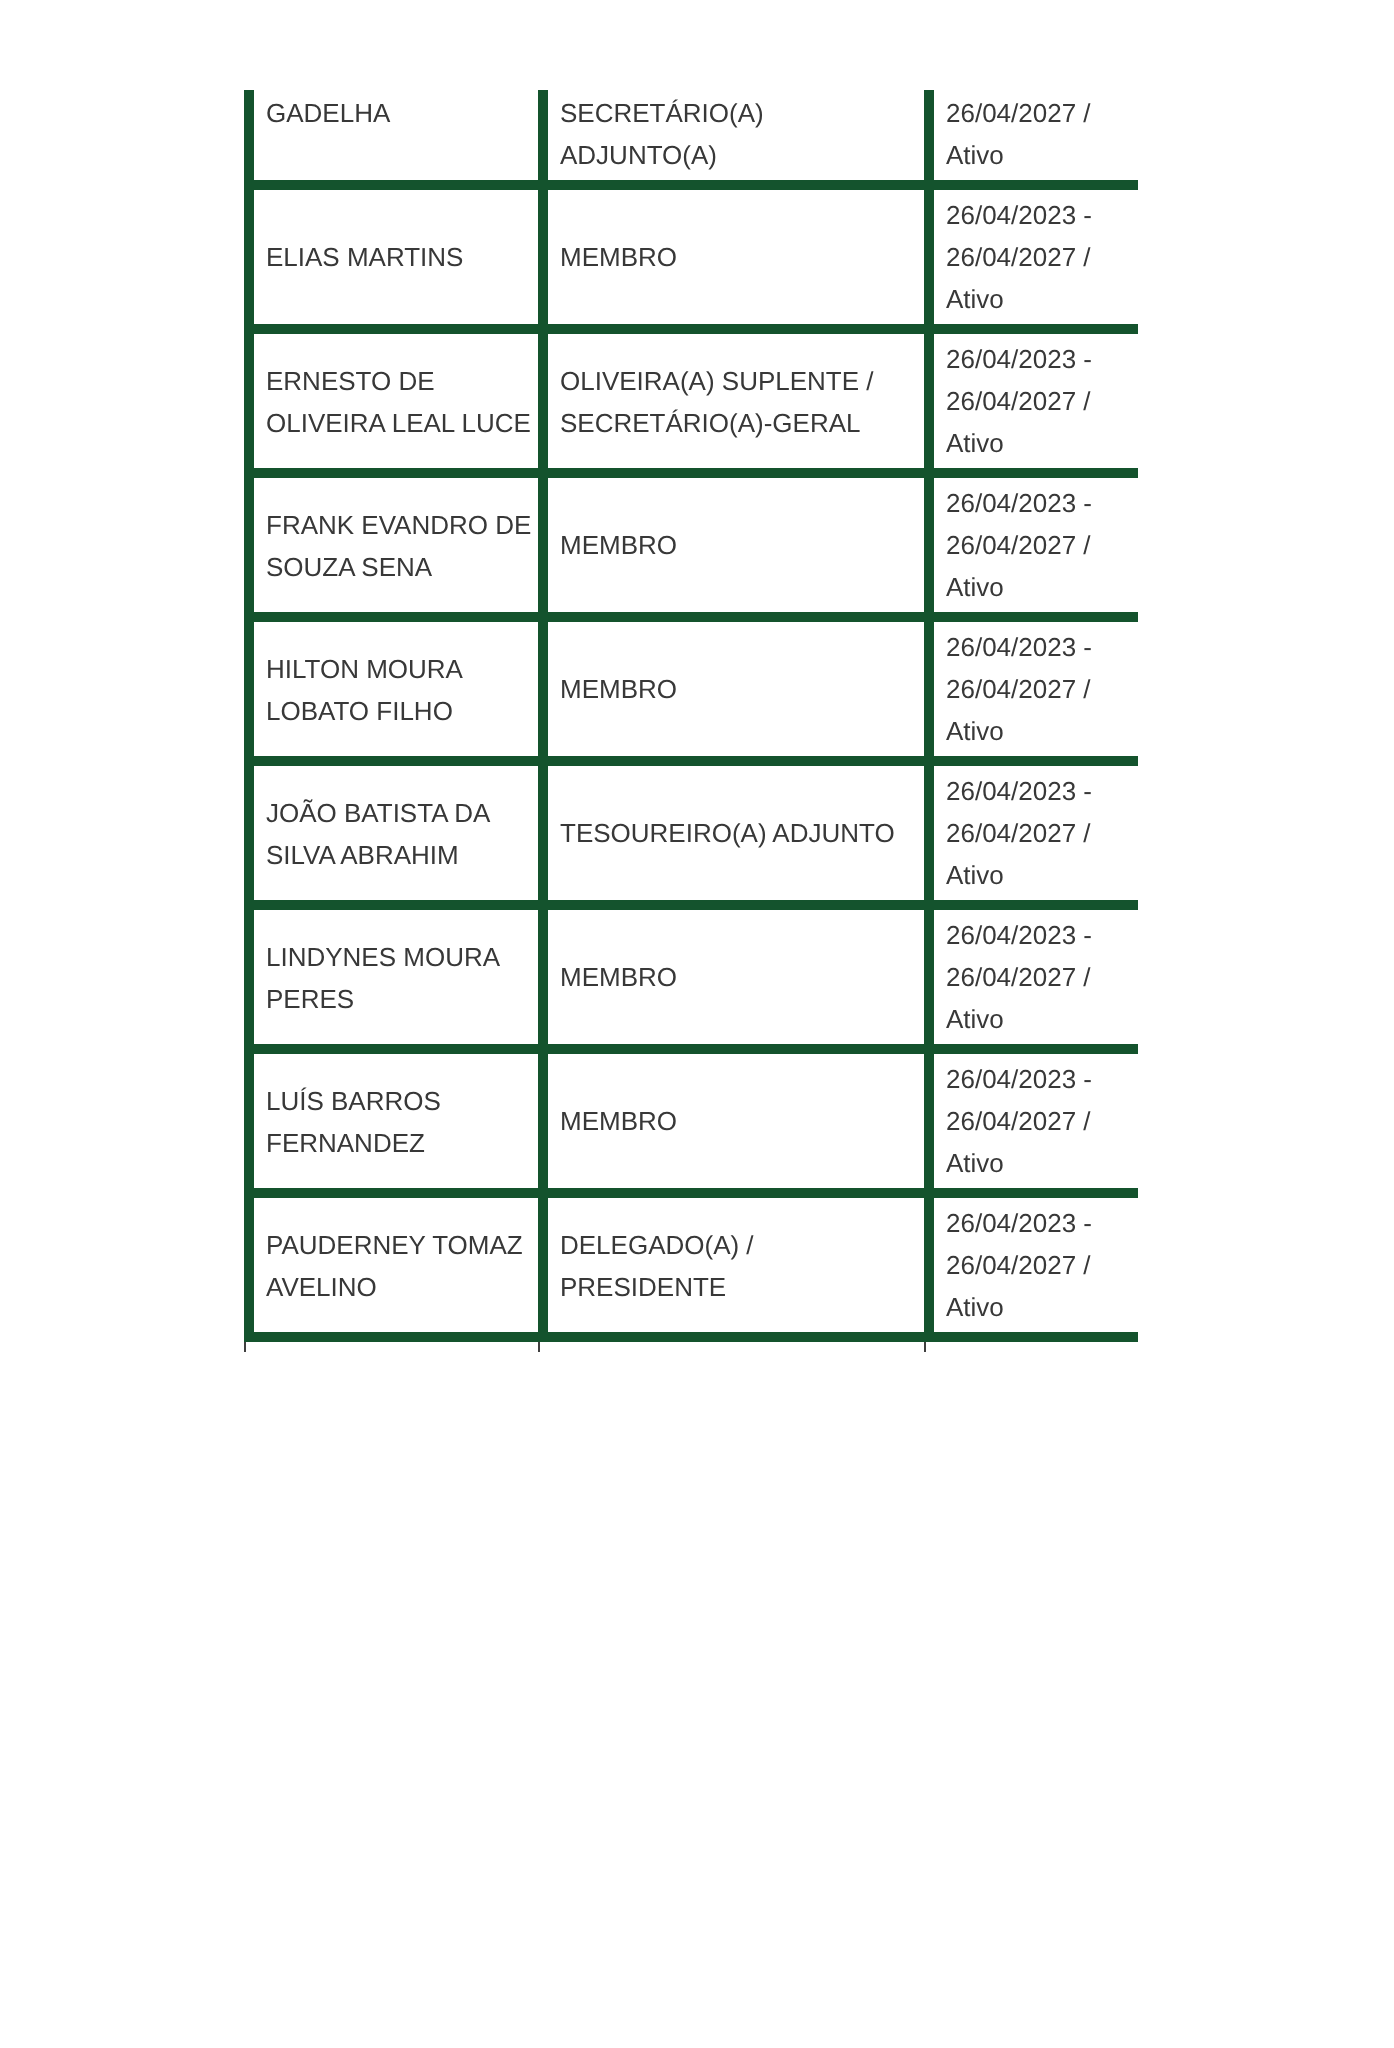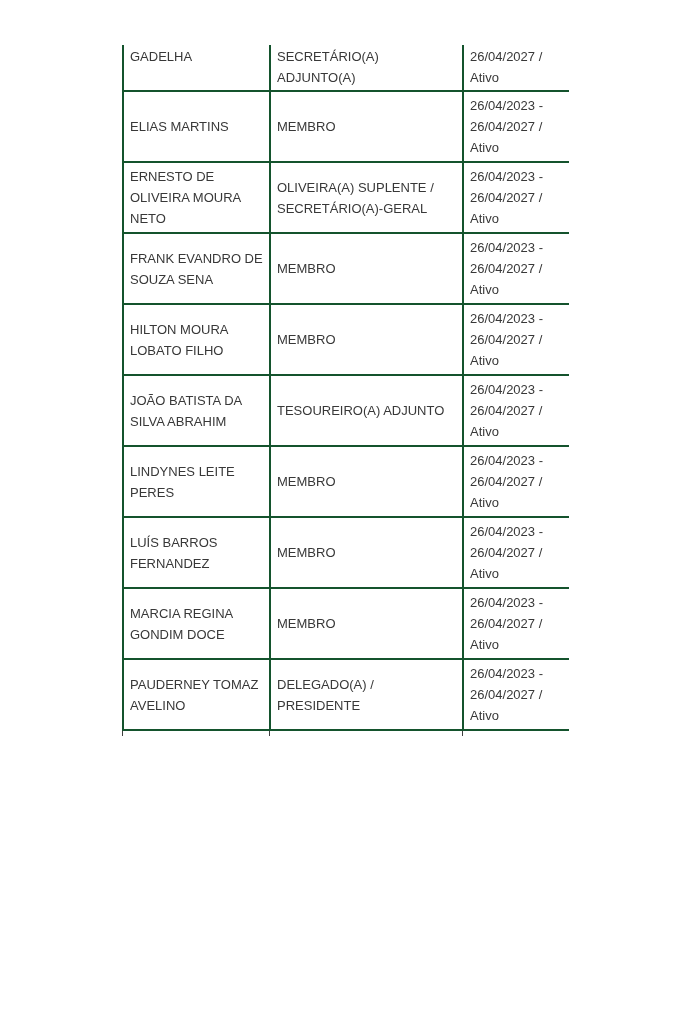--- a/index.html
+++ b/index.html
@@ -20,21 +20,21 @@
     width: 452px;
   }
   table.members {
     border-collapse: collapse;
     table-layout: fixed;
     width: 452px;
     font-size: 13px;
     line-height: 21px;
   }
   table.members td {
-    border: 2px solid #14532d;
+    border: 5px solid #14532d;
     vertical-align: middle;
     padding: 2px 3px 2px 6px;
     white-space: pre-line;
     overflow: hidden;
     color: #383838;
   }
   table.members col.c-name { width: 147px; }
   table.members col.c-role { width: 193px; }
   table.members col.c-term { width: 112px; }
   tr.row { height: 71px; }
@@ -82,21 +82,21 @@
         </tr>
         <tr class="row">
           <td>ELIAS MARTINS</td>
           <td>MEMBRO</td>
           <td>26/04/2023 -
 26/04/2027 /
 Ativo</td>
         </tr>
         <tr class="row">
           <td>ERNESTO DE
-OLIVEIRA MOURA NETO</td>
+OLIVEIRA LEAL LUCE</td>
           <td>OLIVEIRA(A) SUPLENTE /
 SECRETÁRIO(A)-GERAL</td>
           <td>26/04/2023 -
 26/04/2027 /
 Ativo</td>
         </tr>
         <tr class="row">
           <td>FRANK EVANDRO DE
 SOUZA SENA</td>
           <td>MEMBRO</td>
@@ -114,38 +114,30 @@
         </tr>
         <tr class="row">
           <td>JOÃO BATISTA DA
 SILVA ABRAHIM</td>
           <td>TESOUREIRO(A) ADJUNTO</td>
           <td>26/04/2023 -
 26/04/2027 /
 Ativo</td>
         </tr>
         <tr class="row">
-          <td>LINDYNES LEITE
+          <td>LINDYNES MOURA
 PERES</td>
           <td>MEMBRO</td>
           <td>26/04/2023 -
 26/04/2027 /
 Ativo</td>
         </tr>
         <tr class="row">
           <td>LUÍS BARROS
 FERNANDEZ</td>
-          <td>MEMBRO</td>
-          <td>26/04/2023 -
-26/04/2027 /
-Ativo</td>
-        </tr>
-        <tr class="row">
-          <td>MARCIA REGINA
-GONDIM DOCE</td>
           <td>MEMBRO</td>
           <td>26/04/2023 -
 26/04/2027 /
 Ativo</td>
         </tr>
         <tr class="row">
           <td>PAUDERNEY TOMAZ
 AVELINO</td>
           <td>DELEGADO(A) / PRESIDENTE</td>
           <td>26/04/2023 -

